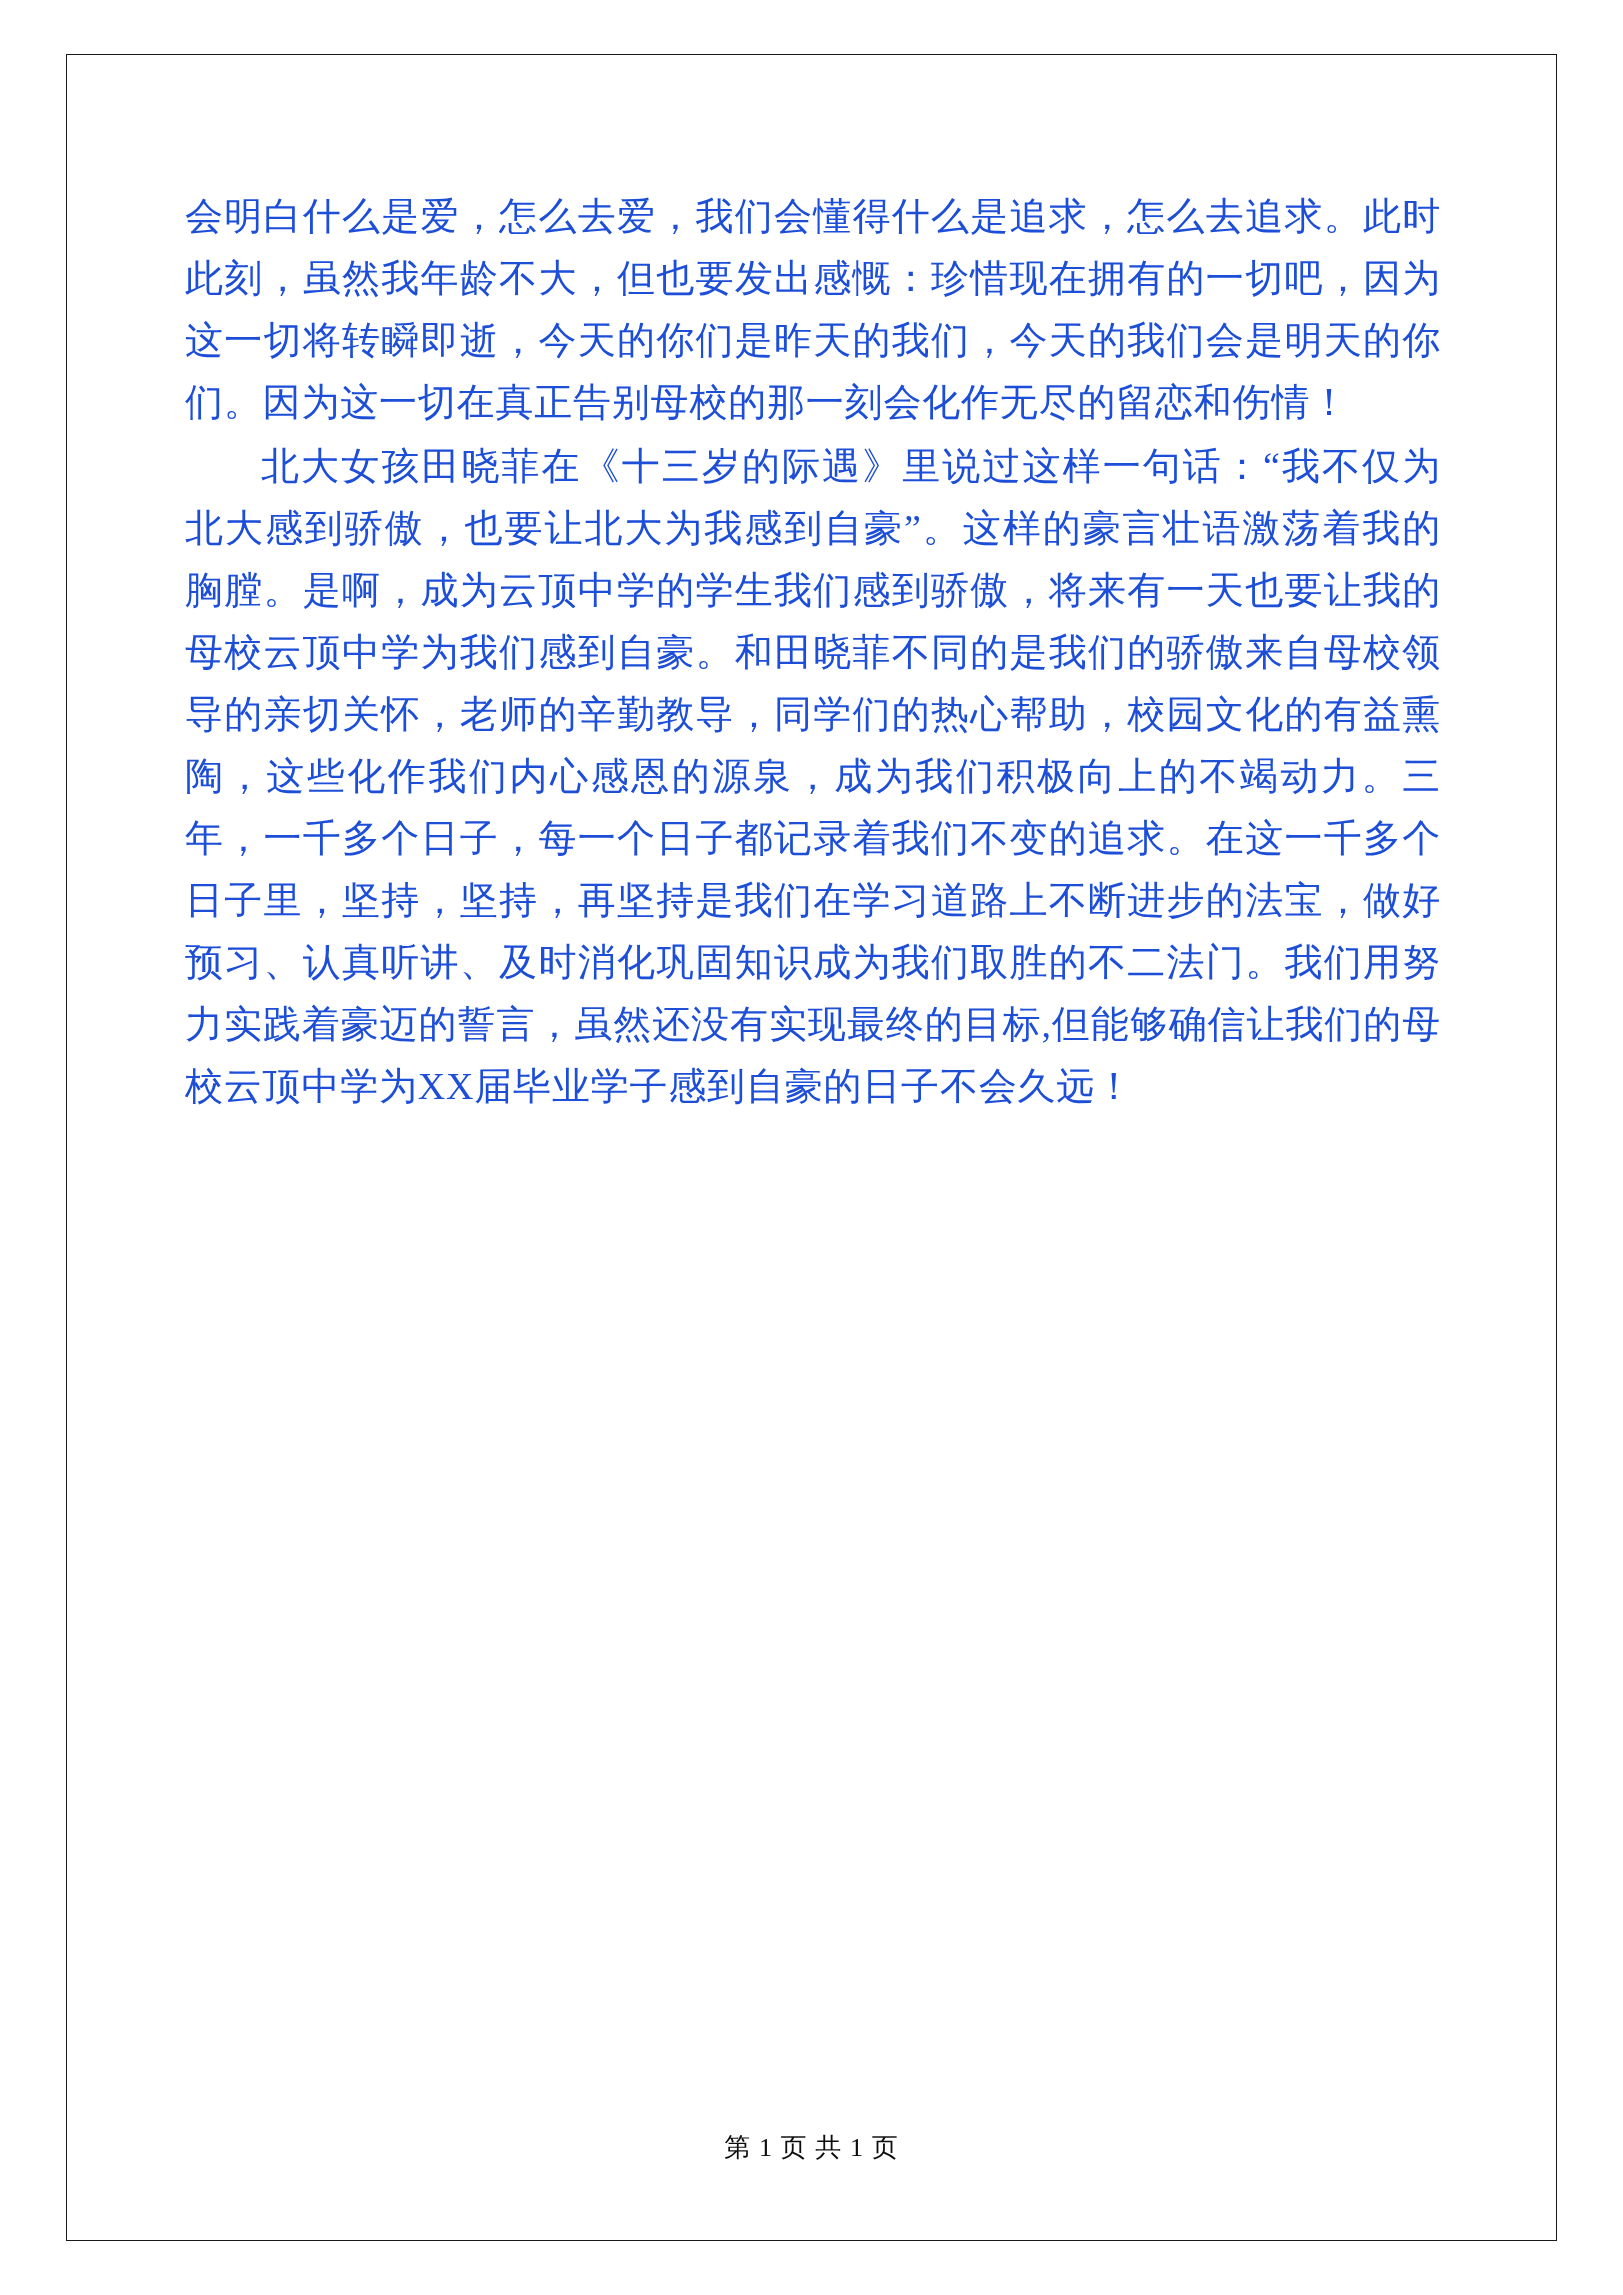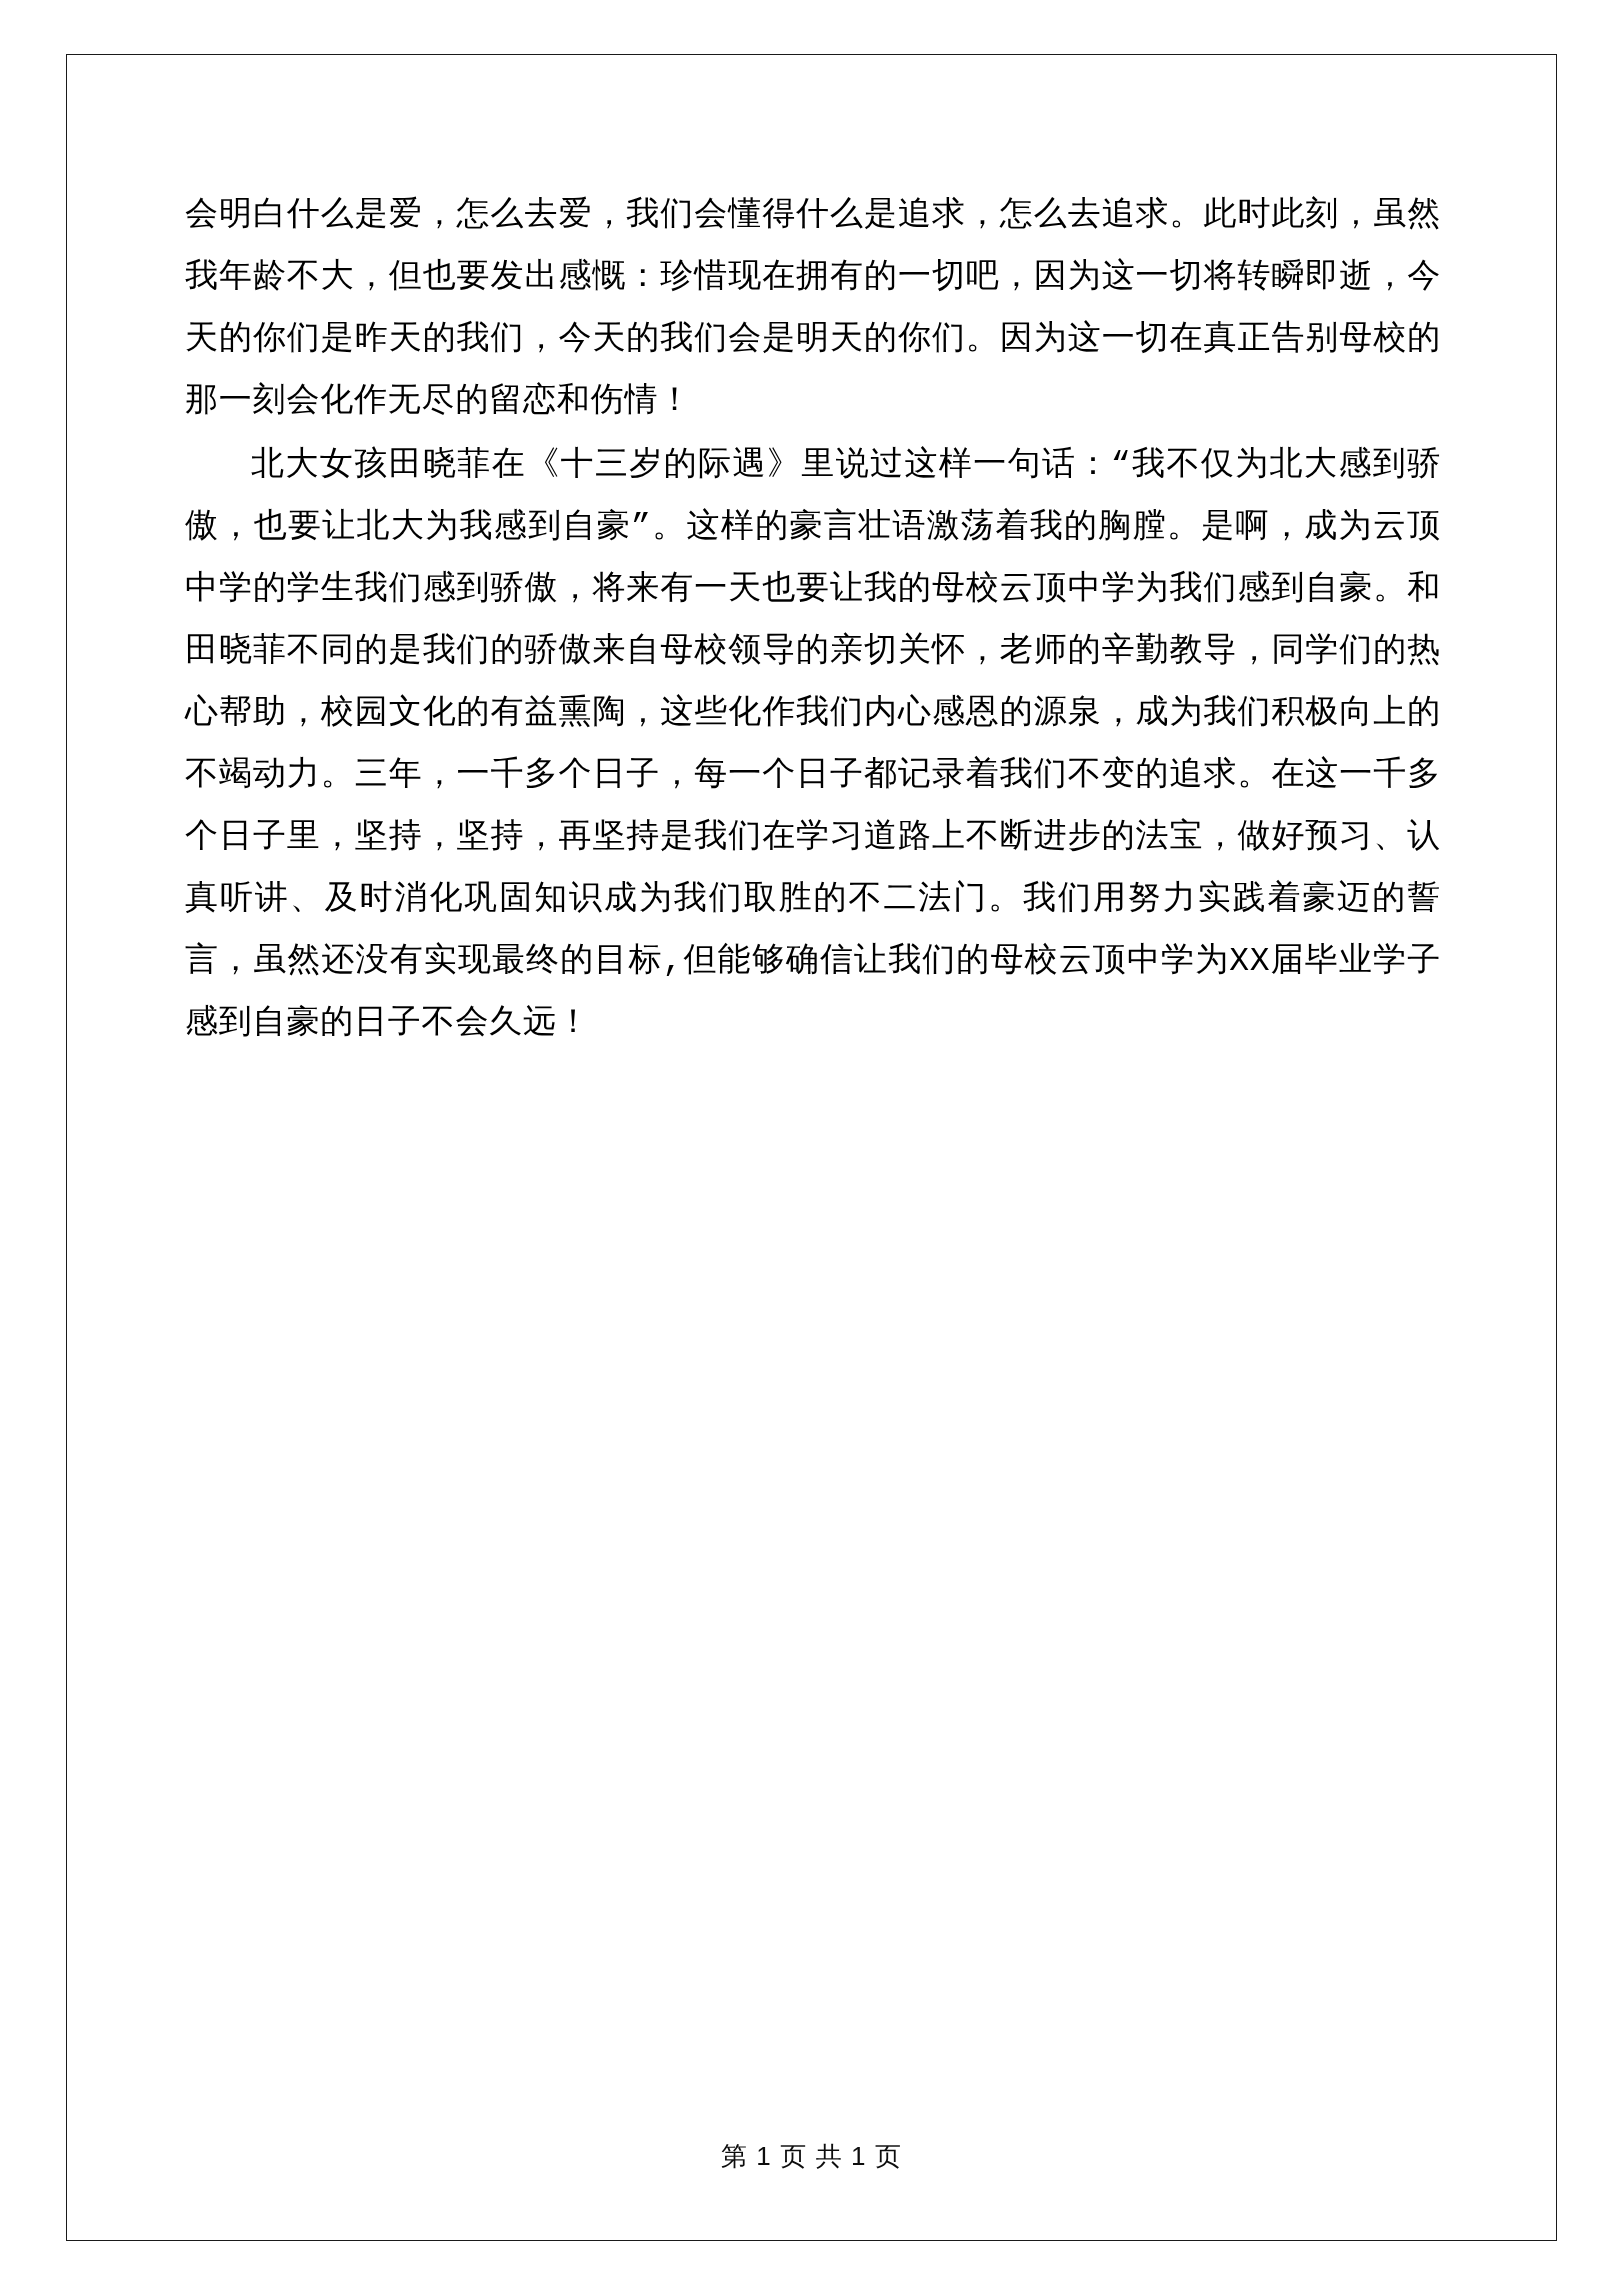--- a/index.html
+++ b/index.html
@@ -26,42 +26,42 @@
     border: 1.7px solid #1a1a1a;
     box-sizing: border-box;
   }
   .content {
     position: absolute;
     left: 185px;
     top: 185px;
     width: 1256px;
   }
   .para {
-    font-size: 33px;
+    font-size: 38px;
     line-height: 62px;
-    color: #000000;
+    color: #1d4ed8;
     letter-spacing: 0.8px;
     text-align: justify;
     text-justify: inter-ideograph;
     margin: 0 0 2.2px 0;
-    font-family: Liberation Mono, monospace;
+    font-family: Liberation Serif, serif;
   }
   .para.indent {
     text-indent: 2em;
   }
   .footer {
     position: absolute;
     left: 0;
     right: 0;
-    bottom: 121px;
+    bottom: 130px;
     text-align: center;
     font-size: 26px;
     color: #0d0d0d;
     letter-spacing: 1.1px;
-    font-family: Liberation Sans, sans-serif;
+    font-family: Liberation Serif, serif;
   }
 </style>
 </head>
 <body>
 
 <div class="page">
   <div class="page-border"></div>
 
   <div class="content">
     <p class="para">会明白什么是爱，怎么去爱，我们会懂得什么是追求，怎么去追求。此时此刻，虽然我年龄不大，但也要发出感慨：珍惜现在拥有的一切吧，因为这一切将转瞬即逝，今天的你们是昨天的我们，今天的我们会是明天的你们。因为这一切在真正告别母校的那一刻会化作无尽的留恋和伤情！</p>

